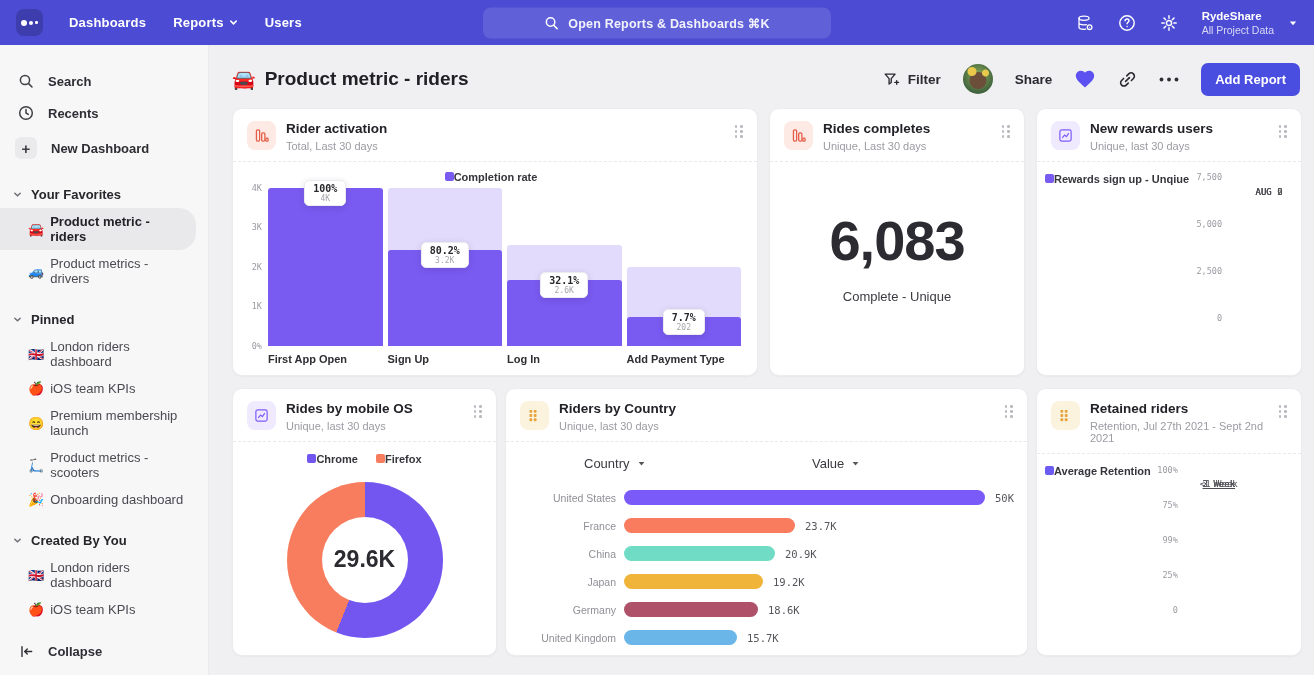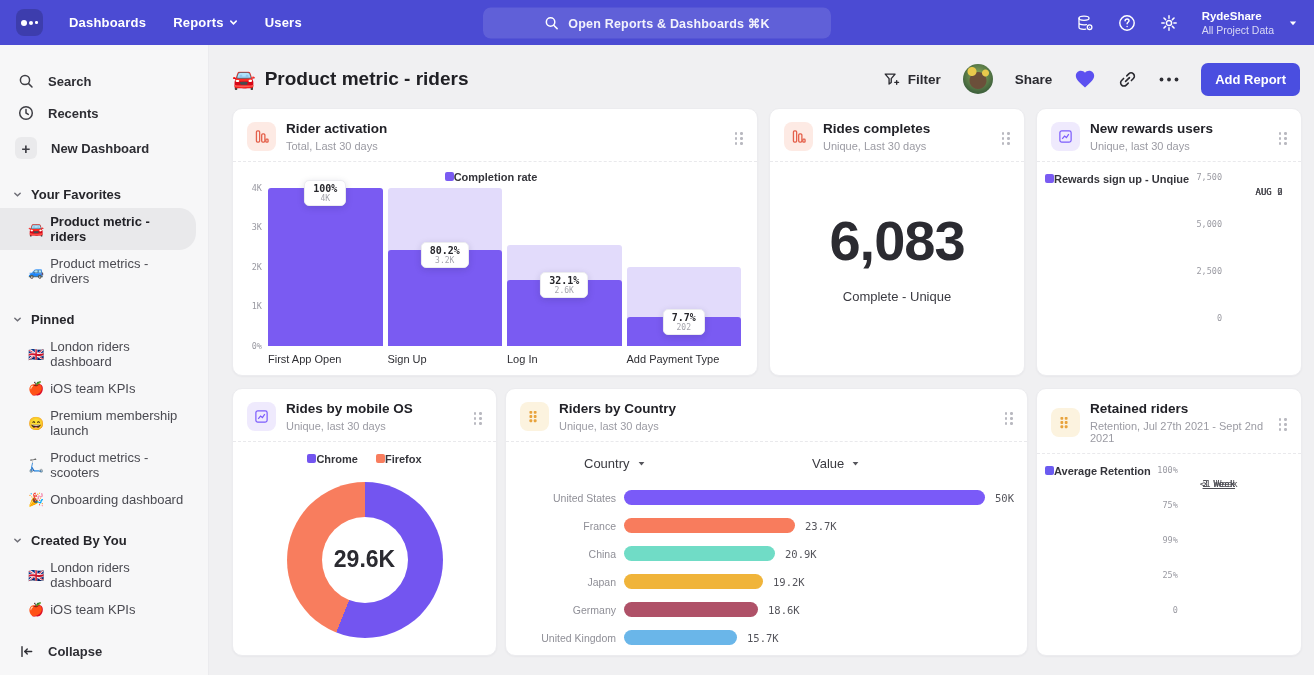--- a/index.html
+++ b/index.html
@@ -51,21 +51,21 @@
     radial-gradient(circle at 75% 30%,#E8C94C 0 3px,transparent 4px),
     radial-gradient(circle at 50% 55%,#6B4F3A 0 8px,transparent 9px),
     radial-gradient(circle at 50% 40%,#8FAE5C,#41633E 70%);}
   .add-report{height:33px;padding:0 14px;border:none;border-radius:7px;background:var(--accent);color:#fff;font-size:13px;font-weight:700;cursor:pointer;font-family:inherit}
 
   
   .row{display:flex;gap:11px;margin-bottom:12px}
   .row2{gap:8px}
   .card{background:#fff;border:1px solid #ECECEF;border-radius:10px;height:268px;box-shadow:0 1px 2px rgba(20,20,40,.04);display:flex;flex-direction:column;overflow:hidden}
   .w526{width:526px}.w256{width:256px}.w266{width:266px}.w265{width:265px}.w523{width:523px}
-  .card-head{display:flex;align-items:center;padding:12px 14px 9px;gap:10px;border-bottom:1px dashed #E9E9EC}
+  .card-head{display:flex;align-items:flex-start;padding:12px 14px 9px;gap:10px;border-bottom:1px dashed #E9E9EC}
   .chip{width:29px;height:29px;border-radius:8px;display:flex;align-items:center;justify-content:center;flex:none}
   .chip-coral{background:#FDEAE4}.chip-purple{background:#EFEAFD}.chip-amber{background:#FCF3DF}
   .card-title{font-size:13.5px;font-weight:700;color:#222228;line-height:1.25}
   .card-sub{font-size:11px;color:#9B9BA3;margin-top:2px}
   .drag{margin-left:auto;display:grid;grid-template-columns:repeat(2,3px);grid-gap:2.5px;padding-top:4px;cursor:grab}
   .drag i{width:2.6px;height:2.6px;border-radius:50%;background:#B9B9C0;display:block}
   .legend{display:flex;justify-content:center;align-items:center;gap:18px;height:22px;flex:none}
   .lg{display:flex;align-items:center;font-size:11px;font-weight:700;color:#35353B}
   .sw{width:9px;height:9px;border-radius:2px;background:var(--purple)}
 
@@ -76,21 +76,21 @@
   .ytick{position:absolute;right:6px;transform:translateY(-50%);font-size:8.5px;color:#9A9AA2}
   .funnel-plot{flex:1;display:flex;gap:5px;align-items:flex-end;height:158px}
   .fcol{flex:1;position:relative;height:100%}
   .fghost,.fsolid{position:absolute;bottom:0;left:0;right:0;border-radius:3px 3px 0 0}
   .fghost{background:var(--purple-ghost)}
   .fsolid{background:var(--purple)}
   .ftip{position:absolute;left:50%;transform:translateX(-50%);background:#fff;border:1px solid #ECECF0;border-radius:5px;box-shadow:0 2px 7px rgba(30,30,60,.15);padding:2px 8px;text-align:center;z-index:3;white-space:nowrap}
   .ftip-pct{font-size:10px;font-weight:700;color:#26262B}
   .ftip-sub{font-size:8px;color:#A4A4AC}
   .funnel-x{display:flex;gap:5px;margin:7px 0 0 27px}
-  .fxlab{flex:1;font-size:11px;font-weight:400;color:#2E2E33}
+  .fxlab{flex:1;font-size:11px;font-weight:700;color:#2E2E33}
 
   
   .num-body{flex:1;display:flex;flex-direction:column;align-items:center;justify-content:center;gap:16px;padding-bottom:24px}
   .big-num{font-size:56px;font-weight:800;color:#2B2B31;letter-spacing:-1px}
   .num-label{font-size:13px;color:#3A3A41}
 
   
   .chart-body{flex:1;display:flex;flex-direction:row;padding:6px 14px 0 8px}
   .chart-zone{display:flex;flex:none;margin-top:2px}
   .yaxis{position:relative;height:148px;flex:none}

